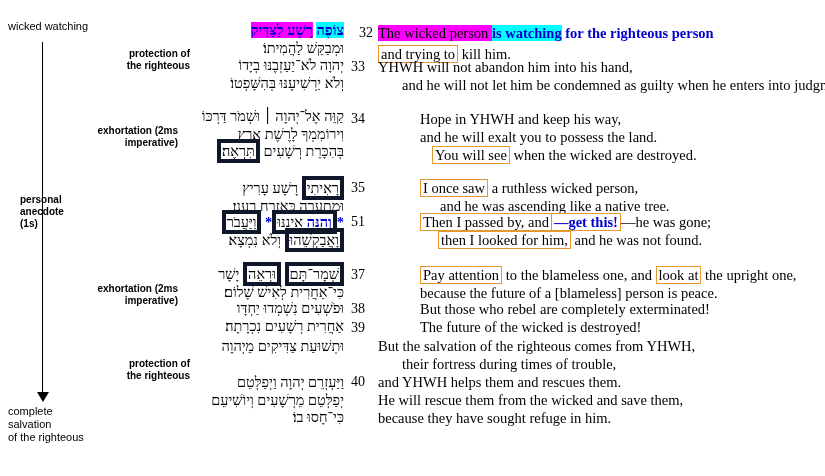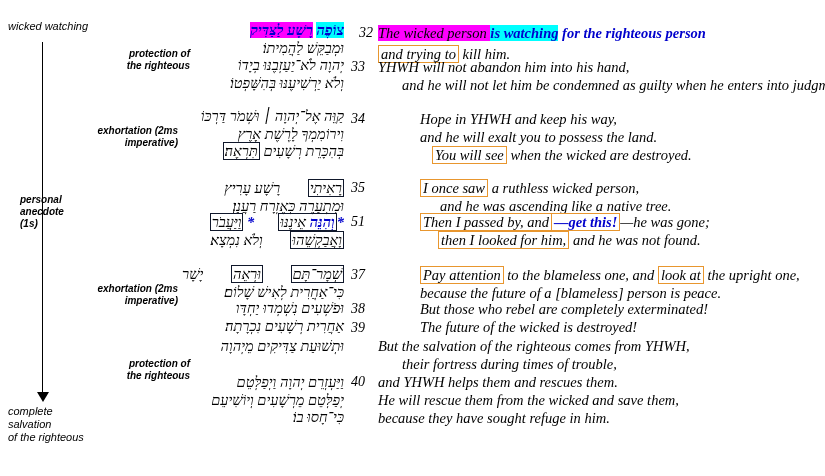--- a/index.html
+++ b/index.html
@@ -12,21 +12,20 @@
     height: 476px;
     font-family: "Liberation Serif", serif;
     color: #000000;
     overflow: hidden;
     position: relative;
   }
   .page {
     position: relative;
     width: 726px;
     height: 476px;
-    font-style: italic;
   }
 
   
   .axis {
     position: absolute;
     left: 8px;
     top: 20px;
     width: 80px;
     height: 400px;
   }
@@ -129,23 +128,22 @@
     font-weight: bold;
   }
   .magenta-band {
     background: #ff00ff;
   }
   .box {
     border: 1px solid #e8962e;
     padding: 0 2px;
   }
   .heb-box {
-    border: 1px solid #0f172a;
+    border: 4px solid #0f172a;
     padding: 0 1px;
-    margin-left: 24px;
   }
   .heb-blue {
     color: #0000cc;
     font-weight: bold;
   }
 </style>
 </head>
 <body>
 
 <div class="page">

